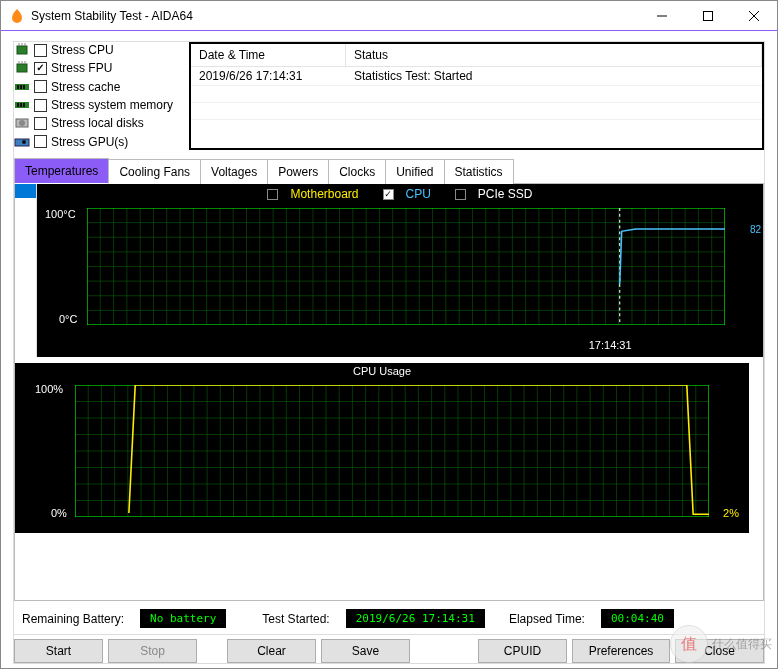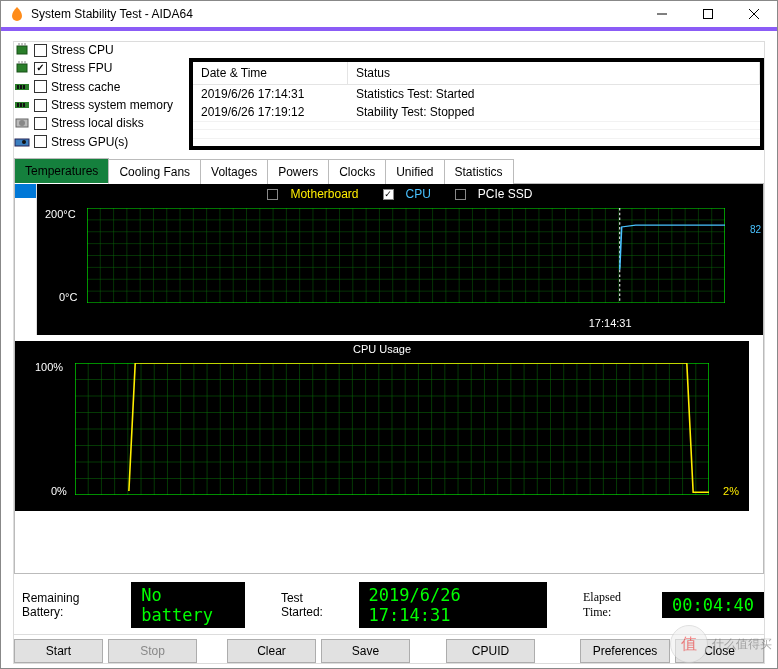--- a/index.html
+++ b/index.html
@@ -1,60 +1,60 @@
 <!DOCTYPE html>
 <html><head>
 <meta charset="utf-8">
 <style>
 * { box-sizing: border-box; margin: 0; padding: 0; font-family: "Segoe UI", Tahoma, sans-serif; font-size: 12px; }
 body { background: #fff; width: 778px; height: 669px; overflow: hidden; border: 1px solid #888; }
-.titlebar { height: 30px; background: #fff; display: flex; align-items: center; padding: 0 0 0 8px; border-bottom: 4px solid #8b5cf6; }
+.titlebar { height: 30px; background: #fff; display: flex; align-items: center; padding: 0 0 0 8px; border-bottom: 1px solid #8b5cf6; }
 .title-icon { width: 16px; height: 16px; margin-right: 6px; display:flex;align-items:center;justify-content:center;}
 .title-text { flex: 1; font-size: 12px; }
 .win-btn { width: 46px; height: 29px; display: flex; align-items: center; justify-content: center; }
 .content { padding: 10px 12px 4px 12px; height: calc(100% - 30px); display:flex; flex-direction:column; }
 .panel { border: 1px solid #dcdcdc; padding: 0; flex:1; display:flex; flex-direction:column; overflow:hidden;}
 .top-area { display: flex; gap: 10px; height: 108px; }
 .stress-list { width: 165px; display:flex; flex-direction:column; gap:2px; }
 .stress-item { display:flex; align-items:center; gap:4px; height:17px;}
 .sicon { width:16px; height:14px; display:flex;align-items:center;justify-content:center;}
 .chk { width:13px; height:13px; border:1px solid #333; background:#fff; display:flex;align-items:center;justify-content:center;}
 .chk.checked::after { content:"✓"; font-size:10px; line-height:1; font-weight:bold;}
-.log-table { flex:1; border:4px solid #000000; background:#fff; display:flex; flex-direction:column;margin-top:16px;}
+.log-table { flex:1; border:2px solid #000000; background:#fff; display:flex; flex-direction:column;}
 .log-head { display:flex; border-bottom:1px solid #e4e4e4; background:#fff;}
 .log-head div { padding:4px 8px; border-right:1px solid #e4e4e4;}
 .lcol1 { width:155px;} .lcol2 { flex:1;}
 .log-row { display:flex; }
 .log-row div { padding:2px 8px; }
 .log-row.blank { height:17px; border-top:1px solid #f2f2f2;}
 .tabs { display:flex; margin-top:8px;}
-.tab { padding:5px 10px; border:1px solid #bbb; border-bottom:none; background:#15803d; margin-right:-1px; position:relative; }
+.tab { padding:5px 10px; border:1px solid #bbb; border-bottom:none; background:#8b5cf6; margin-right:-1px; position:relative; }
 .tab.active { border-bottom:1px solid #fff; z-index:2;}
 .tab:not(.active) { background:#fff; top:1px;}
 .tabbody { border:1px solid #bbb; border-top:1px solid #bbb; margin-top:-1px; padding:0; flex:1; background:#fff; display:flex; flex-direction:column; overflow:hidden;}
-.chart-wrap { display:flex; height:151px;}
+.chart-wrap { display:flex; height:173px;}
 .leftcol { width:22px; background:#fff; border-right:1px solid #ddd; display:flex;}
 .colorblock { width:100%; height:14px; background:#0078d7; margin-top:0;}
 .temp-chart { flex:1; background:#000; position:relative;}
 .legend { text-align:center; color:#fff; padding:3px 0; font-size:11px;}
 .legend span { margin:0 6px;}
 .lbox { display:inline-block; width:11px; height:11px; border:1px solid #888; vertical-align:middle; margin-right:3px;}
 .lbox.checked { background:#fff;}
 .lbox.checked::after{content:"✓";color:#000;font-size:9px;display:block;line-height:9px;}
 .chart-area { position:absolute; left:50px; right:38px; top:24px; bottom:32px;}
 .axis-lbl { position:absolute; color:#fff; font-size:11px;}
 .val-lbl { position:absolute; right:2px; color:#49c2ff; font-size:10px;}
 .time-lbl { position:absolute; color:#fff; font-size:11px; bottom:6px;}
 .cpu-wrap { margin-top:6px;}
 .cpu-chart { background:#000; position:relative; height:170px; margin:0 14px 0 0;}
 .cpu-title { color:#fff; text-align:center; padding:2px 0; font-size:11px;}
 .cpu-area { position:absolute; left:60px; right:40px; top:22px; bottom:16px;}
 .status-row { display:flex; align-items:center; gap:16px; padding:8px 0 4px 8px;}
 .status-lbl { font-size:12px;}
-.status-val { background:#000; color:#0f0; padding:3px 10px; font-family:monospace; font-size:17px;}
+.status-val { background:#000; color:#0f0; padding:3px 10px; font-family:monospace; font-size:11px;}
 .btn-row { display:flex; gap:5px; padding:4px 0 0 0; border-top:1px solid #ddd; margin-top:2px;}
 .btn { width:89px; height:24px; border:1px solid #adadad; background:#e1e1e1; display:flex;align-items:center;justify-content:center; font-size:12px;}
 .btn.disabled { color:#888;}
 .spacer { flex:1;}
 .watermark { position:fixed; right:6px; bottom:6px; opacity:0.6; display:flex; align-items:center; gap:4px; font-size:11px; color:#777;}
 .watermark .circ{ width:38px;height:38px;border-radius:50%;background:#eee;border:1px solid #ccc;display:flex;align-items:center;justify-content:center;font-size:16px;color:#e33;}
 svg.grid-svg{width:100%;height:100%;display:block;}
 </style>
 </head>
 <body>
@@ -161,24 +161,20 @@
   <div class="log-table">
     <div class="log-head">
       <div class="lcol1">Date &amp; Time</div>
       <div class="lcol2">Status</div>
     </div>
     <div id="log-rows">
             <div class="log-row">
               <div class="lcol1">2019/6/26 17:14:31</div>
               <div class="lcol2">Statistics Test: Started</div>
             </div>
-            <div class="log-row">
-              <div class="lcol1">2019/6/26 17:19:12</div>
-              <div class="lcol2">Stability Test: Stopped</div>
-            </div>
           </div>
     <div class="log-row blank"></div>
           <div class="log-row blank"></div>
           <div class="log-row blank"></div>
   </div>
 </div>
 
 <div class="tabs" id="tabs">
         <div class="tab active">Temperatures</div>
         <div class="tab">Cooling Fans</div>
@@ -189,21 +185,21 @@
         <div class="tab">Statistics</div>
       </div>
 
 <div class="tabbody">
   <div class="chart-wrap">
     <div class="leftcol">
             <div class="colorblock"></div>
           </div>
     <div class="temp-chart">
       <div class="legend" id="temp-legend"><span><span class="lbox "></span><span style="color:#ffee00">Motherboard</span></span><span><span class="lbox checked"></span><span style="color:#49c2ff">CPU</span></span><span><span class="lbox "></span><span style="color:#ffffff">PCIe SSD</span></span></div>
-      <div class="axis-lbl" style="left:8px;top:24px;">200°C</div>
+      <div class="axis-lbl" style="left:8px;top:24px;">100°C</div>
       <div class="axis-lbl" style="left:22px;bottom:32px;">0°C</div>
       <div class="val-lbl" style="top:40px;">82</div>
       <div class="time-lbl" style="left:76%;">17:14:31</div>
       <div class="chart-area">
               <svg class="grid-svg" id="temp-svg" preserveAspectRatio="none" viewBox="0 0 600 120">
                 <line x1="0" y1="0" x2="0" y2="120" stroke="#0a6e0a" stroke-width="0.5"></line>
                 <line x1="12.5" y1="0" x2="12.5" y2="120" stroke="#0a6e0a" stroke-width="0.5"></line>
                 <line x1="25" y1="0" x2="25" y2="120" stroke="#0a6e0a" stroke-width="0.5"></line>
                 <line x1="37.5" y1="0" x2="37.5" y2="120" stroke="#0a6e0a" stroke-width="0.5"></line>
                 <line x1="50" y1="0" x2="50" y2="120" stroke="#0a6e0a" stroke-width="0.5"></line>
@@ -340,33 +336,33 @@
             </div>
     </div>
   </div>
 </div>
 
 <div class="status-row">
   <span class="status-lbl">Remaining Battery:</span>
   <span class="status-val">No battery</span>
   <span class="status-lbl" style="margin-left:20px;">Test Started:</span>
   <span class="status-val">2019/6/26 17:14:31</span>
-  <span class="status-lbl" style="margin-left:20px;font-family:Liberation Serif, serif;">Elapsed Time:</span>
+  <span class="status-lbl" style="margin-left:8px;">Elapsed Time:</span>
   <span class="status-val">00:04:40</span>
 </div>
 
 <div class="btn-row">
   <div class="btn">Start</div>
   <div class="btn disabled">Stop</div>
   <div style="width:20px;"></div>
   <div class="btn">Clear</div>
   <div class="btn">Save</div>
   <div class="spacer"></div>
   <div class="btn">CPUID</div>
-  <div class="btn" style="width:90px;margin-left:40px;">Preferences</div>
+  <div class="btn" style="width:98px;">Preferences</div>
   <div class="btn">Close</div>
 </div>
 
 </div>
 </div>
 
 <div class="watermark">
   <div class="circ">值</div>
   <span>什么值得买</span>
 </div>

